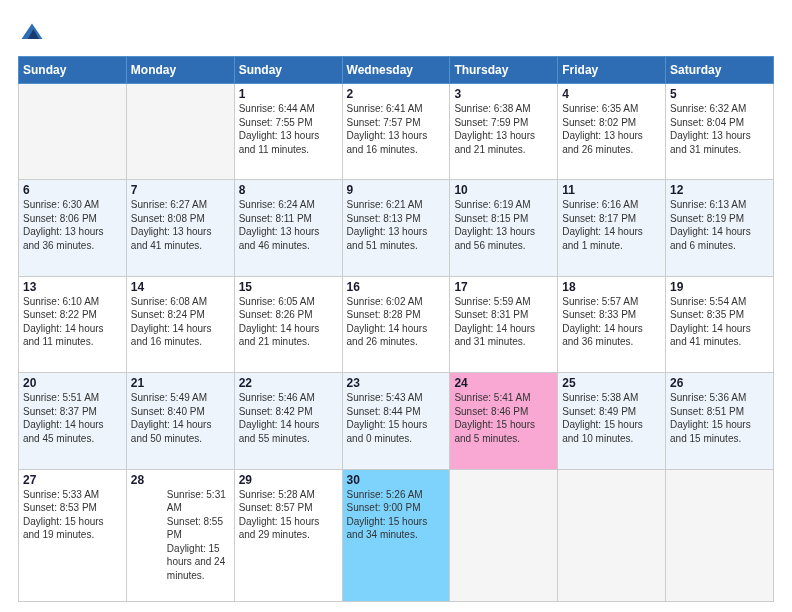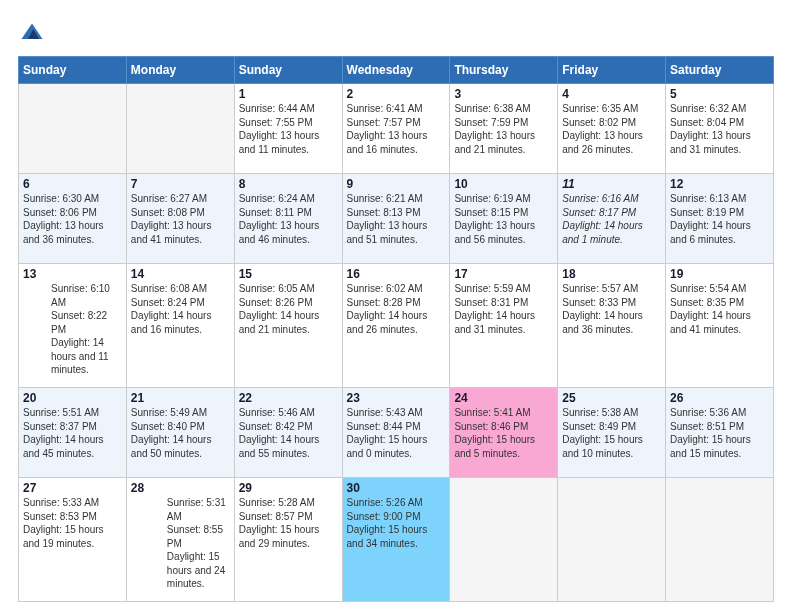--- a/index.html
+++ b/index.html
@@ -207,37 +207,37 @@
             <div class="day-info" style="white-space: pre-line;">Sunrise: 6:21 AM
 Sunset: 8:13 PM
 Daylight: 13 hours and 51 minutes.</div>
           </td>
           <td style="background: rgb(237, 244, 251);">
             <span class="day-num">10</span>
             <div class="day-info" style="white-space: pre-line;">Sunrise: 6:19 AM
 Sunset: 8:15 PM
 Daylight: 13 hours and 56 minutes.</div>
           </td>
-          <td style="background: rgb(237, 244, 251); font-style: italic;">
+          <td style="background: rgb(237, 244, 251);">
             <span class="day-num">11</span>
             <div class="day-info" style="white-space: pre-line;">Sunrise: 6:16 AM
 Sunset: 8:17 PM
 Daylight: 14 hours and 1 minute.</div>
           </td>
           <td style="background: rgb(237, 244, 251);">
             <span class="day-num">12</span>
             <div class="day-info" style="white-space: pre-line;">Sunrise: 6:13 AM
 Sunset: 8:19 PM
 Daylight: 14 hours and 6 minutes.</div>
           </td>
         </tr>
         <tr>
           <td style="background: rgb(255, 255, 255);">
             <span class="day-num">13</span>
-            <div class="day-info" style="white-space: pre-line; margin-left: 28px;">Sunrise: 6:10 AM
+            <div class="day-info" style="white-space: pre-line;">Sunrise: 6:10 AM
 Sunset: 8:22 PM
 Daylight: 14 hours and 11 minutes.</div>
           </td>
           <td style="background: rgb(255, 255, 255);">
             <span class="day-num">14</span>
             <div class="day-info" style="white-space: pre-line;">Sunrise: 6:08 AM
 Sunset: 8:24 PM
 Daylight: 14 hours and 16 minutes.</div>
           </td>
           <td style="background: rgb(255, 255, 255);">

